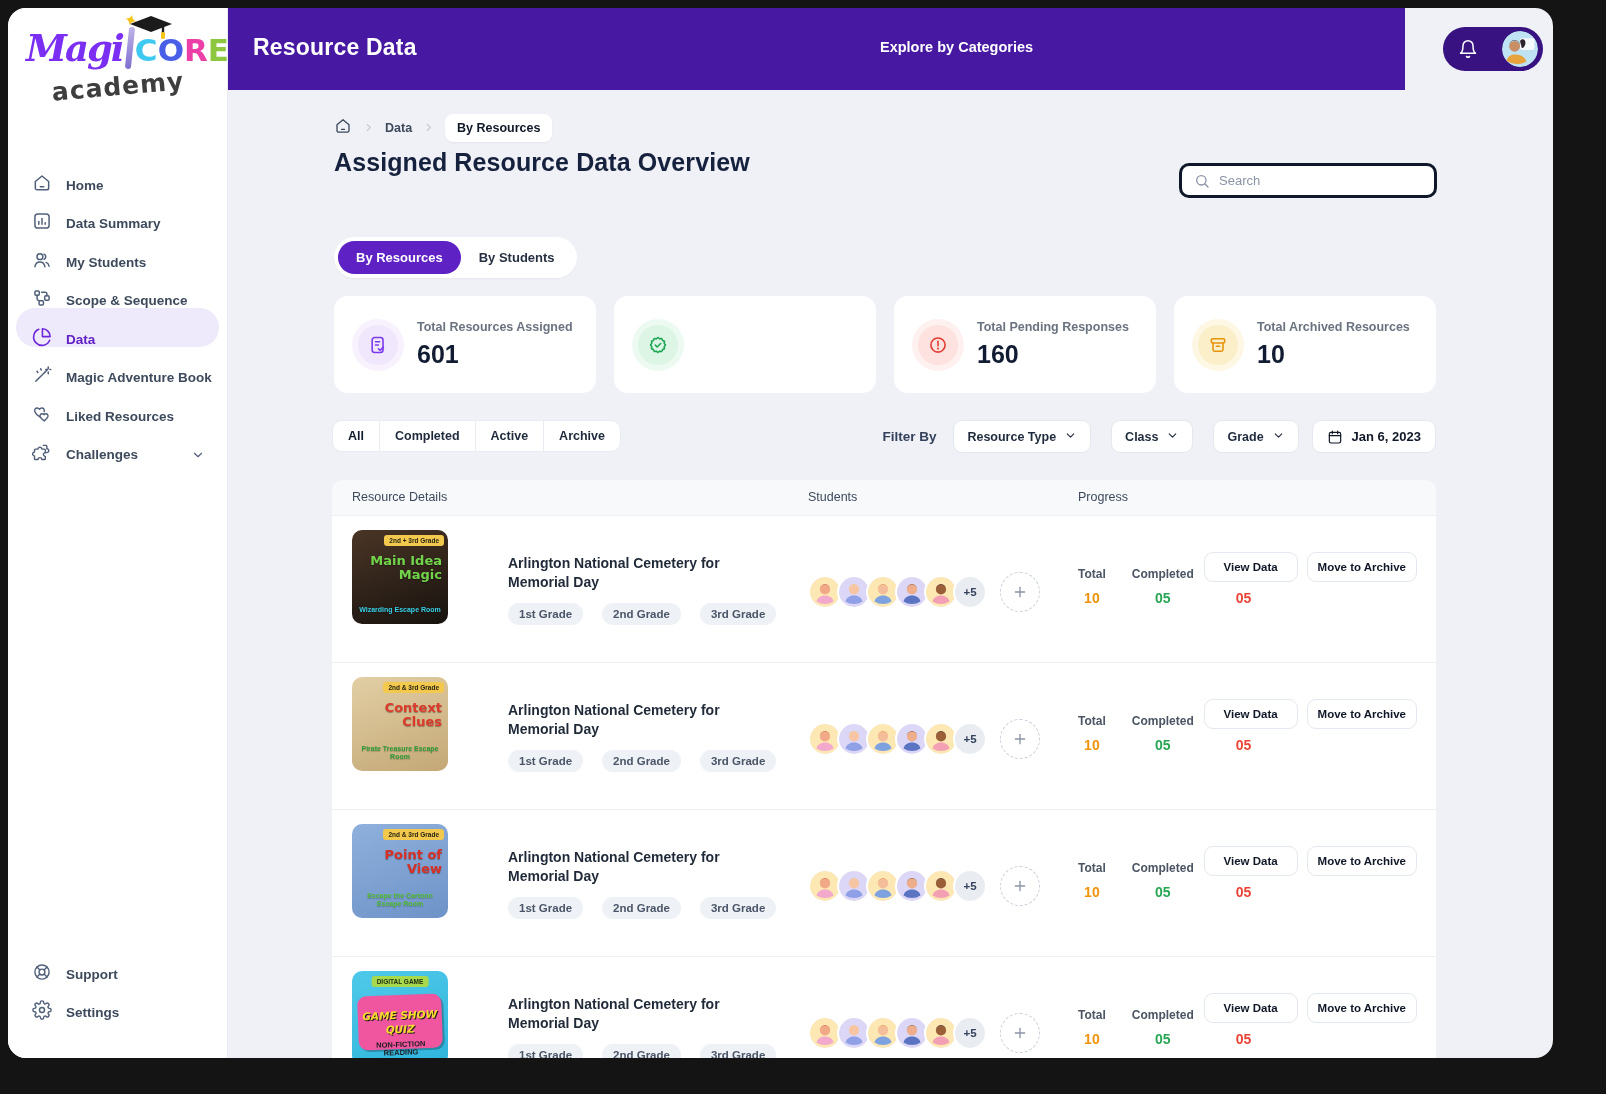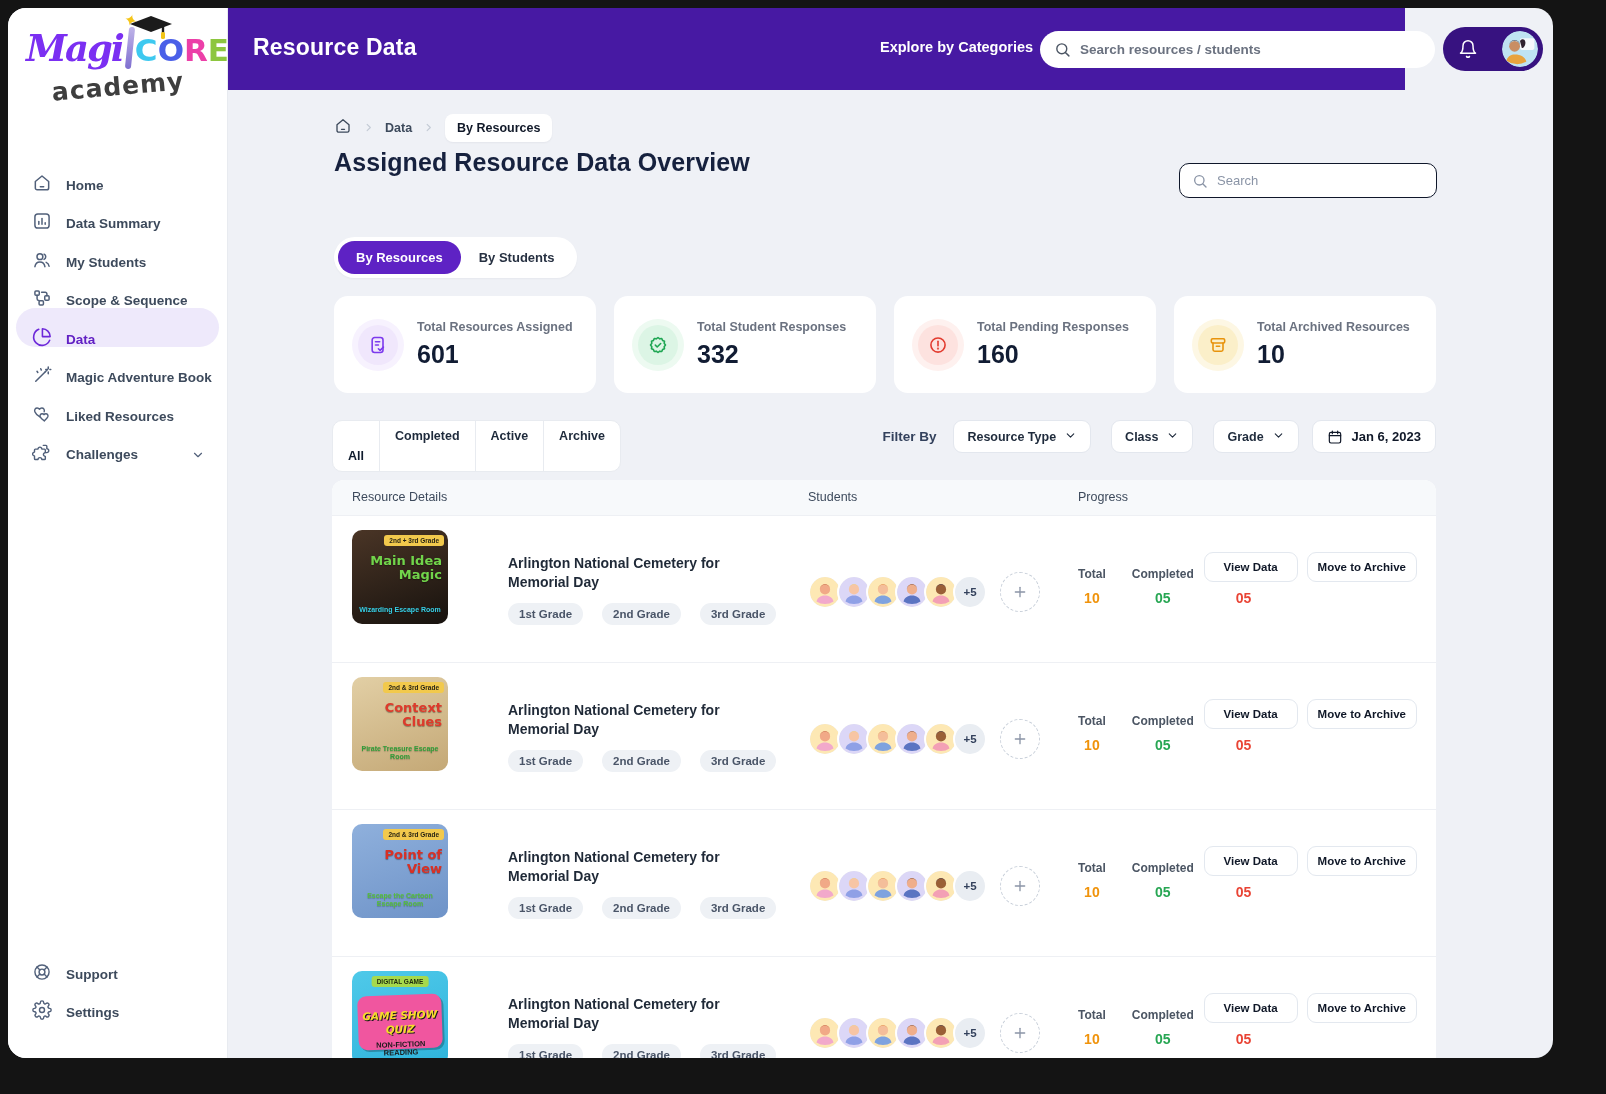--- a/index.html
+++ b/index.html
@@ -40,41 +40,41 @@
   .hdr-avatar { margin-left:auto; margin-right:5px; width:36px; height:36px; border-radius:50%; overflow:hidden; cursor:pointer; }
 
   
   #main { position:absolute; left:220px; top:82px; width:1325px; height:968px; overflow:hidden; }
   #breadcrumb { position:absolute; left:106px; top:24px; display:flex; align-items:center; gap:11px; }
   .bc-home svg { width:18px; height:18px; stroke:#3D4A5C; }
   .bc-sep svg { width:11px; height:11px; stroke:#C3CAD4; }
   .bc-item { font-size:12.5px; font-weight:600; color:#3D4A5C; cursor:pointer; }
   .bc-item.pill { background:#fff; padding:7px 12px; border-radius:8px; font-weight:800; color:#101828; box-shadow:0 1px 2px rgba(16,24,40,.05); }
   #page-title { position:absolute; left:106px; top:58px; font-size:25px; font-weight:800; color:#16213E; letter-spacing:.1px; }
-  #page-search { position:absolute; left:951px; top:73px; width:258px; height:35px; background:#fff; border:1px solid #0f172a; border-radius:10px; display:flex; align-items:center; padding:0 12px; }
+  #page-search { position:absolute; left:951px; top:73px; width:258px; height:35px; background:#fff; border:3px solid #0f172a; border-radius:10px; display:flex; align-items:center; padding:0 12px; }
   #page-search svg { width:16px; height:16px; stroke:#8A94A6; flex:none; }
   #page-search input { border:0; outline:0; margin-left:9px; font-size:13px; color:#374151; width:100%; font-family:"Liberation Sans",sans-serif; }
   #page-search input::placeholder { color:#8A94A6; }
 
   #tabs { position:absolute; left:106px; top:147px; background:#fff; border-radius:22px; padding:4px; display:inline-flex; box-shadow:0 1px 2px rgba(16,24,40,.04); }
   .tab { padding:9px 18px; border-radius:19px; font-size:13px; font-weight:700; color:#273142; cursor:pointer; }
   .tab.active { background:#5E22C4; color:#fff; }
 
   #stats { position:absolute; left:106px; top:206px; display:flex; gap:18px; }
   .stat-card { width:262px; height:97px; background:#fff; border-radius:14px; display:flex; align-items:center; padding-left:24px; }
   .stat-icon { width:40px; height:40px; border-radius:50%; display:flex; align-items:center; justify-content:center; flex:none; }
   .stat-icon svg { width:20px; height:20px; }
   .stat-txt { margin-left:19px; }
   .stat-label { font-size:12.5px; color:#6B7280; font-weight:600; margin-bottom:6px; }
   .stat-value { font-size:25px; font-weight:800; color:#111C33; }
 
   #filter-row { position:absolute; left:104px; top:330px; width:1104px; height:33px; }
   #segments { position:absolute; left:0; top:0; display:inline-flex; background:#fff; border:1px solid #E8EBF0; border-radius:10px; overflow:hidden; }
   .seg { padding:8px 15px; font-size:12.5px; font-weight:700; color:#1E2A3B; border-left:1px solid #E8EBF0; cursor:pointer; }
-  .seg:first-child { border-left:0;margin-top:20px; }
+  .seg:first-child { border-left:0; }
   .seg.active { font-weight:800; color:#0F1B2D; }
   #filter-right { position:absolute; right:0; top:0; display:flex; align-items:center; gap:13px; }
   .filter-by { font-size:13.5px; font-weight:700; color:#33415C; margin-right:4px; }
   .dd-pill { background:#fff; border:1px solid #E3E7EE; border-radius:9px; padding:0 13px; height:33px; display:flex; align-items:center; gap:8px; font-size:12.5px; font-weight:700; color:#1E2A3B; cursor:pointer; }
   .dd-pill svg { width:13px; height:13px; stroke:#1E2A3B; }
   .date-pill { background:#fff; border:1px solid #E3E7EE; border-radius:9px; padding:0 14px; height:33px; display:flex; align-items:center; gap:9px; font-size:13px; font-weight:700; color:#101828; cursor:pointer; }
   .date-pill svg { width:16px; height:16px; stroke:#101828; }
 
   
   #table { position:absolute; left:104px; top:390px; width:1104px; background:#fff; border-radius:12px 12px 0 0; }
@@ -237,27 +237,20 @@
             </svg>
           </span>
           <span>Settings</span>
         </div>
       </div>
   </div>
 
   <div id="header">
     <div class="hdr-title">Resource Data</div>
     <div class="hdr-explore">Explore by Categories</div>
-    <div class="hdr-search">
-      <svg viewBox="0 0 24 24" fill="none" stroke-width="2" stroke-linecap="round">
-          <circle cx="11" cy="11" r="7"></circle>
-          <line x1="16.5" y1="16.5" x2="21" y2="21"></line>
-        </svg>
-      <input type="text" placeholder="Search resources / students" style="">
-    </div>
     <div class="hdr-user">
       <span class="hdr-bell">
         <svg viewBox="0 0 24 24" fill="none" stroke-width="1.8" stroke-linecap="round" stroke-linejoin="round">
             <path d="M18 8a6 6 0 0 0-12 0c0 7-3 9-3 9h18s-3-2-3-9"></path>
             <path d="M13.73 21a2 2 0 0 1-3.46 0"></path>
           </svg>
       </span>
       <span class="hdr-avatar">
         <svg viewBox="0 0 40 40">
             <circle cx="20" cy="20" r="20" fill="#BFE3F2"></circle>
@@ -314,24 +307,20 @@
             <div class="stat-value">601</div>
           </div>
         </div>
         <div class="stat-card">
           <span class="stat-icon" style="background: rgb(220, 245, 229); box-shadow: rgb(237, 250, 241) 0px 0px 0px 6px;">
             <svg viewBox="0 0 24 24" fill="none" stroke-width="1.9" stroke-linecap="round" stroke-linejoin="round" style="stroke: rgb(31, 166, 83); color: rgb(31, 166, 83);">
               <path d="M12 3l2 1.6 2.5-.4 1 2.3 2.3 1-.4 2.5L21 12l-1.6 2 .4 2.5-2.3 1-1 2.3-2.5-.4-2 1.6-2-1.6-2.5.4-1-2.3-2.3-1 .4-2.5L3 12l1.6-2-.4-2.5 2.3-1 1-2.3 2.5.4z"></path>
               <polyline points="8.8 12.2 11 14.4 15.2 10.2"></polyline>
             </svg>
           </span>
-          <div class="stat-txt">
-            <div class="stat-label">Total Student Responses</div>
-            <div class="stat-value">332</div>
-          </div>
         </div>
         <div class="stat-card">
           <span class="stat-icon" style="background: rgb(253, 226, 223); box-shadow: rgb(254, 241, 239) 0px 0px 0px 6px;">
             <svg viewBox="0 0 24 24" fill="none" stroke-width="1.9" stroke-linecap="round" style="stroke: rgb(226, 58, 46); color: rgb(226, 58, 46);">
               <circle cx="12" cy="12" r="8.5"></circle>
               <line x1="12" y1="7.5" x2="12" y2="13"></line>
               <circle cx="12" cy="16.3" r="0.4" fill="currentColor"></circle>
             </svg>
           </span>
           <div class="stat-txt">

